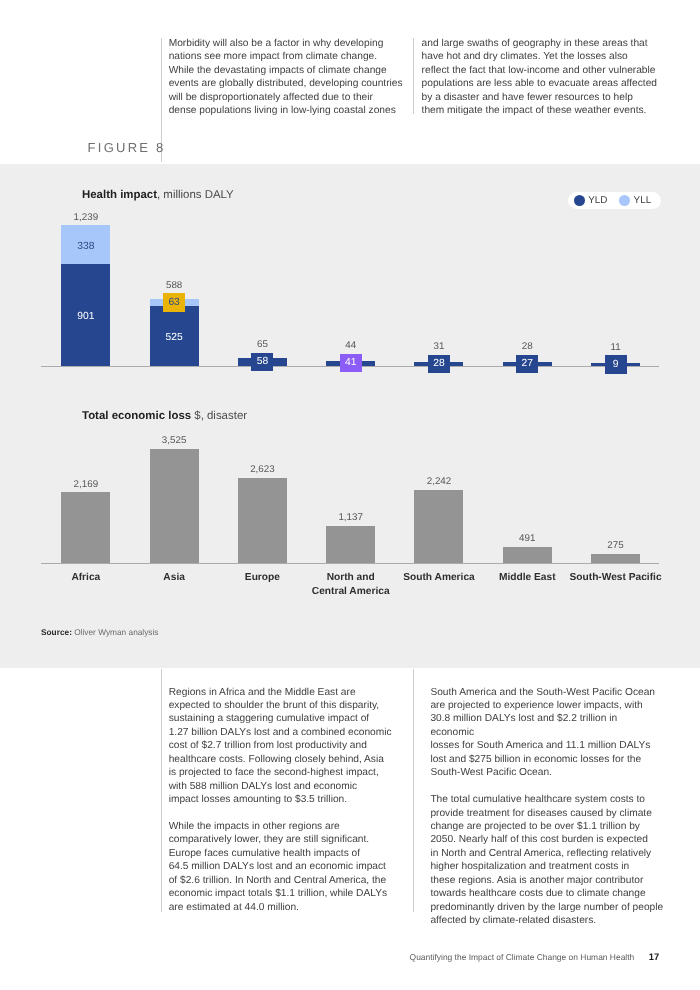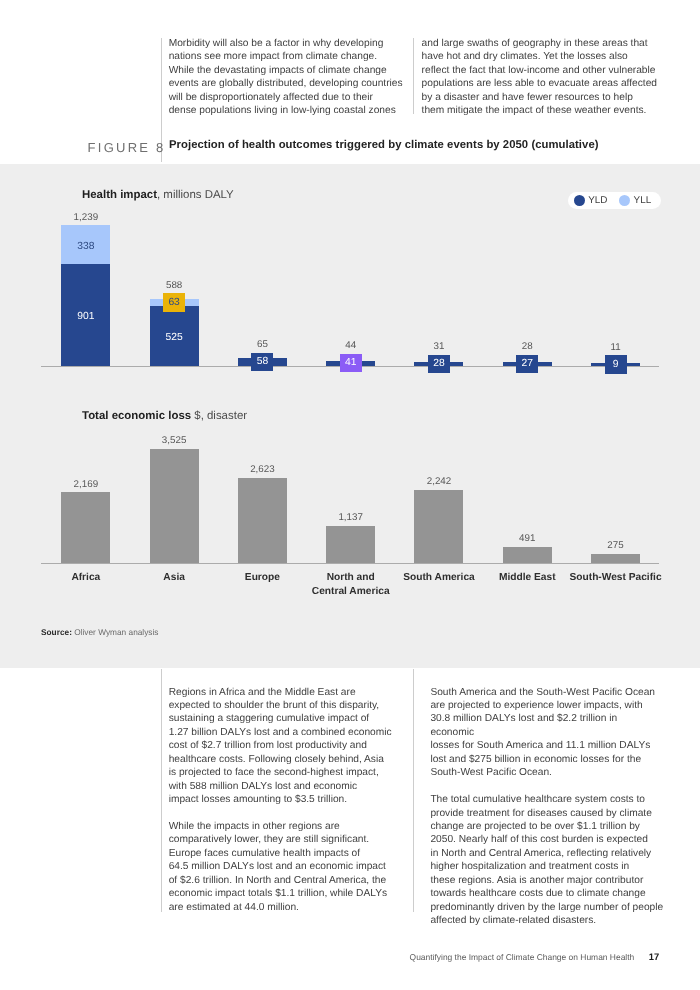--- a/index.html
+++ b/index.html
@@ -62,21 +62,20 @@
     <div class="rule" style="top:1.2px;height:76px;"></div>
     <p>and large swaths of geography in these areas that
 have hot and dry climates. Yet the losses also
 reflect the fact that low-income and other vulnerable
 populations are less able to evacuate areas affected
 by a disaster and have fewer resources to help
 them mitigate the impact of these weather events.</p>
   </div>
 
   <div class="figlabel" style="left:87.6px;top:140px;">FIGURE 8</div>
-  <div class="figtitle" style="left:169px;top:139px;">Projection of health outcomes triggered by climate events by 2050 (cumulative)</div>
 
   <div id="chart1">
       <div class="ctitle" style="left: 42px; top: 189.3px;"><b>Health impact</b><span>, millions DALY</span></div>
       <div class="axis" style="left: 41px; top: 365.5px; width: 618px; background: rgb(171, 171, 171);"></div>
       <div class="bar" style="left: 61.3429px; top: 225.3px; width: 49px; height: 38.2467px; background: rgb(167, 199, 251);"></div>
       <div class="bar" style="left: 61.3429px; top: 263.547px; width: 49px; height: 102.553px; background: rgb(38, 71, 143);"></div>
       <div class="inlab" style="left: 61.3429px; top: 237.223px; width: 49px; height: 18px; color: rgb(46, 74, 130);">338</div>
       <div class="inlab" style="left: 61.3429px; top: 307.623px; width: 49px; height: 18px;">901</div>
       <div class="vlab" style="left: 45.8429px; top: 210.7px; width: 80px; height: 13px; line-height: 13px;">1,239</div>
       <div class="bar" style="left: 149.629px; top: 298.964px; width: 49px; height: 7.12881px; background: rgb(167, 199, 251);"></div>

